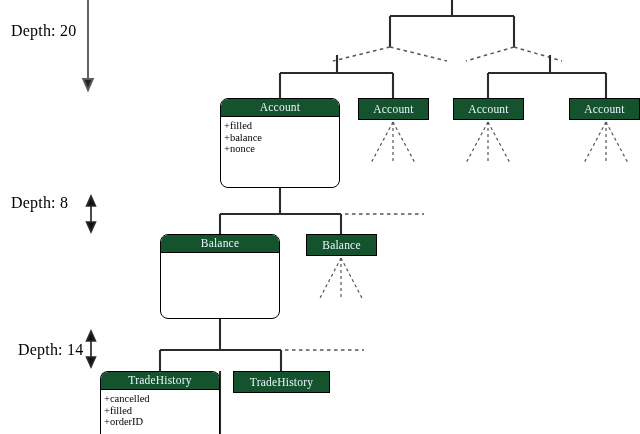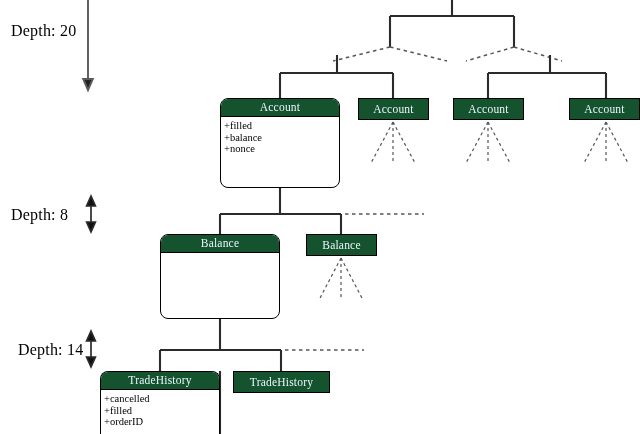--- a/index.html
+++ b/index.html
@@ -172,21 +172,21 @@
       <polygon points="91,196 86.6,206 95.4,206"></polygon>
       <polygon points="91,232 86.6,222 95.4,222"></polygon>
 
       <path d="M91,337 L91,361" fill="none"></path>
       <polygon points="91,331 86.6,341 95.4,341"></polygon>
       <polygon points="91,367 86.6,357 95.4,357"></polygon>
     </g>
   </svg>
 
   <div class="depth-label" style="left:11px; top:22px;">Depth: 20</div>
-  <div class="depth-label" style="left:11px; top:206px;font-family:Liberation Serif, serif;">Depth: 8</div>
+  <div class="depth-label" style="left:11px; top:194px;font-family:Liberation Serif, serif;">Depth: 8</div>
   <div class="depth-label" style="left:18px; top:341px;">Depth: 14</div>
 
   <div class="node" style="left:220px; top:98px; width:120px; height:90px;">
     <div class="node-title">Account</div>
     <div class="node-body">
       <div class="attr">+filled</div>
       <div class="attr">+balance</div>
       <div class="attr">+nonce</div>
       <div class="node-spacer"></div>
     </div>

